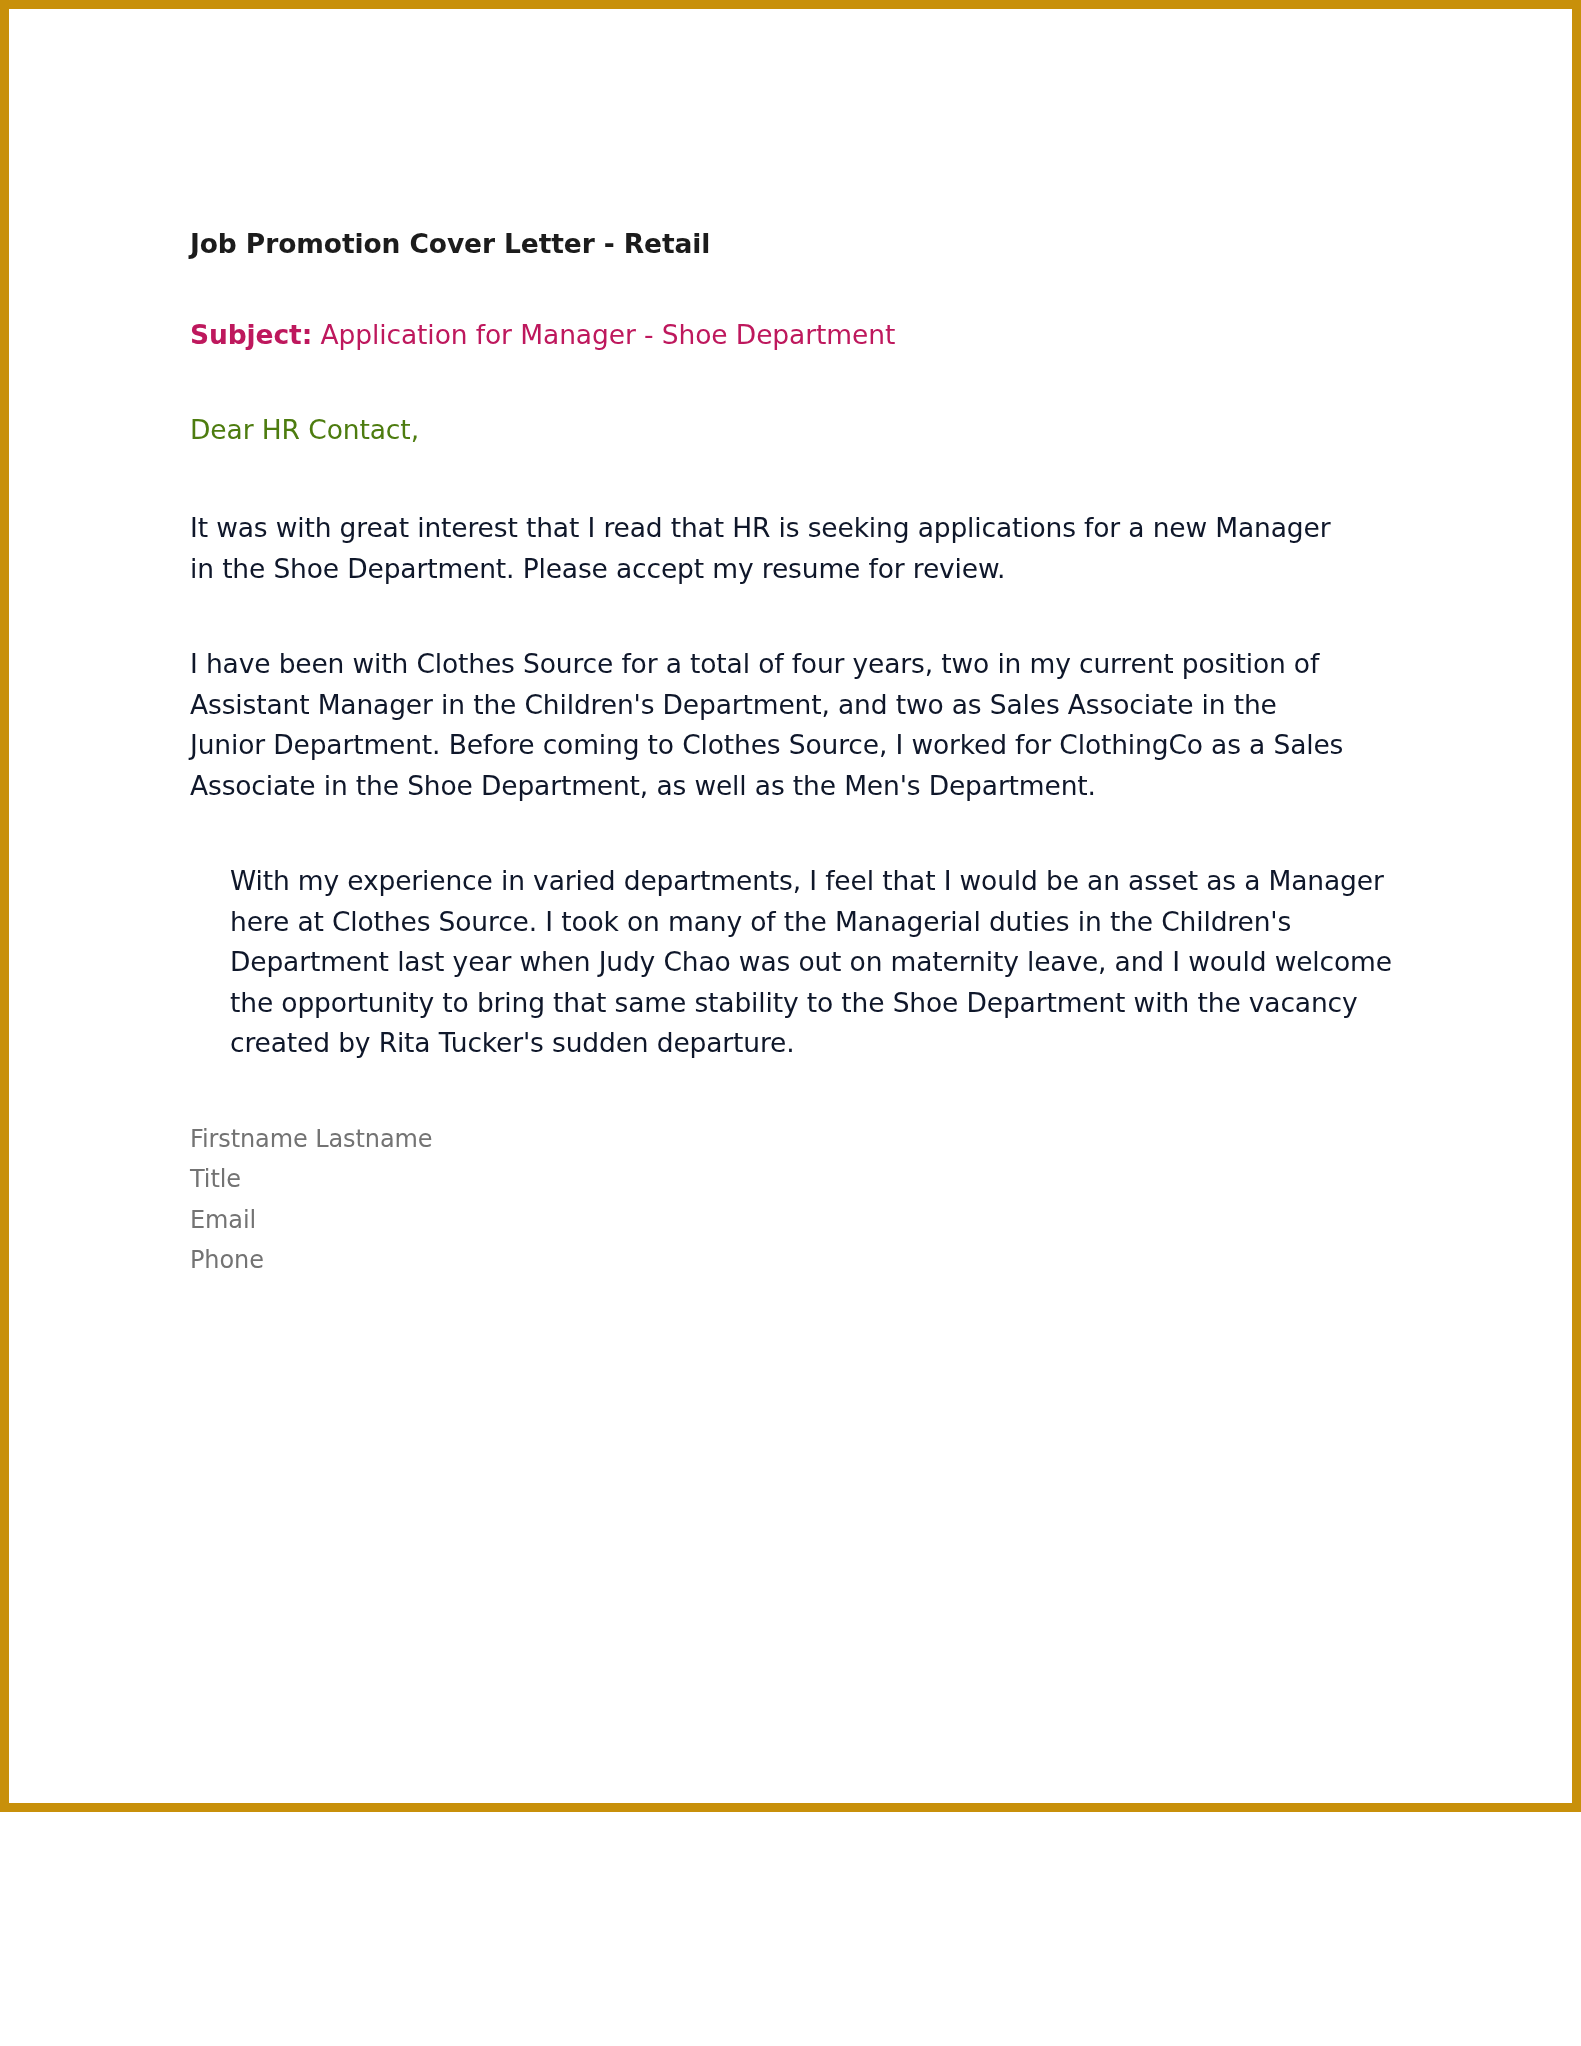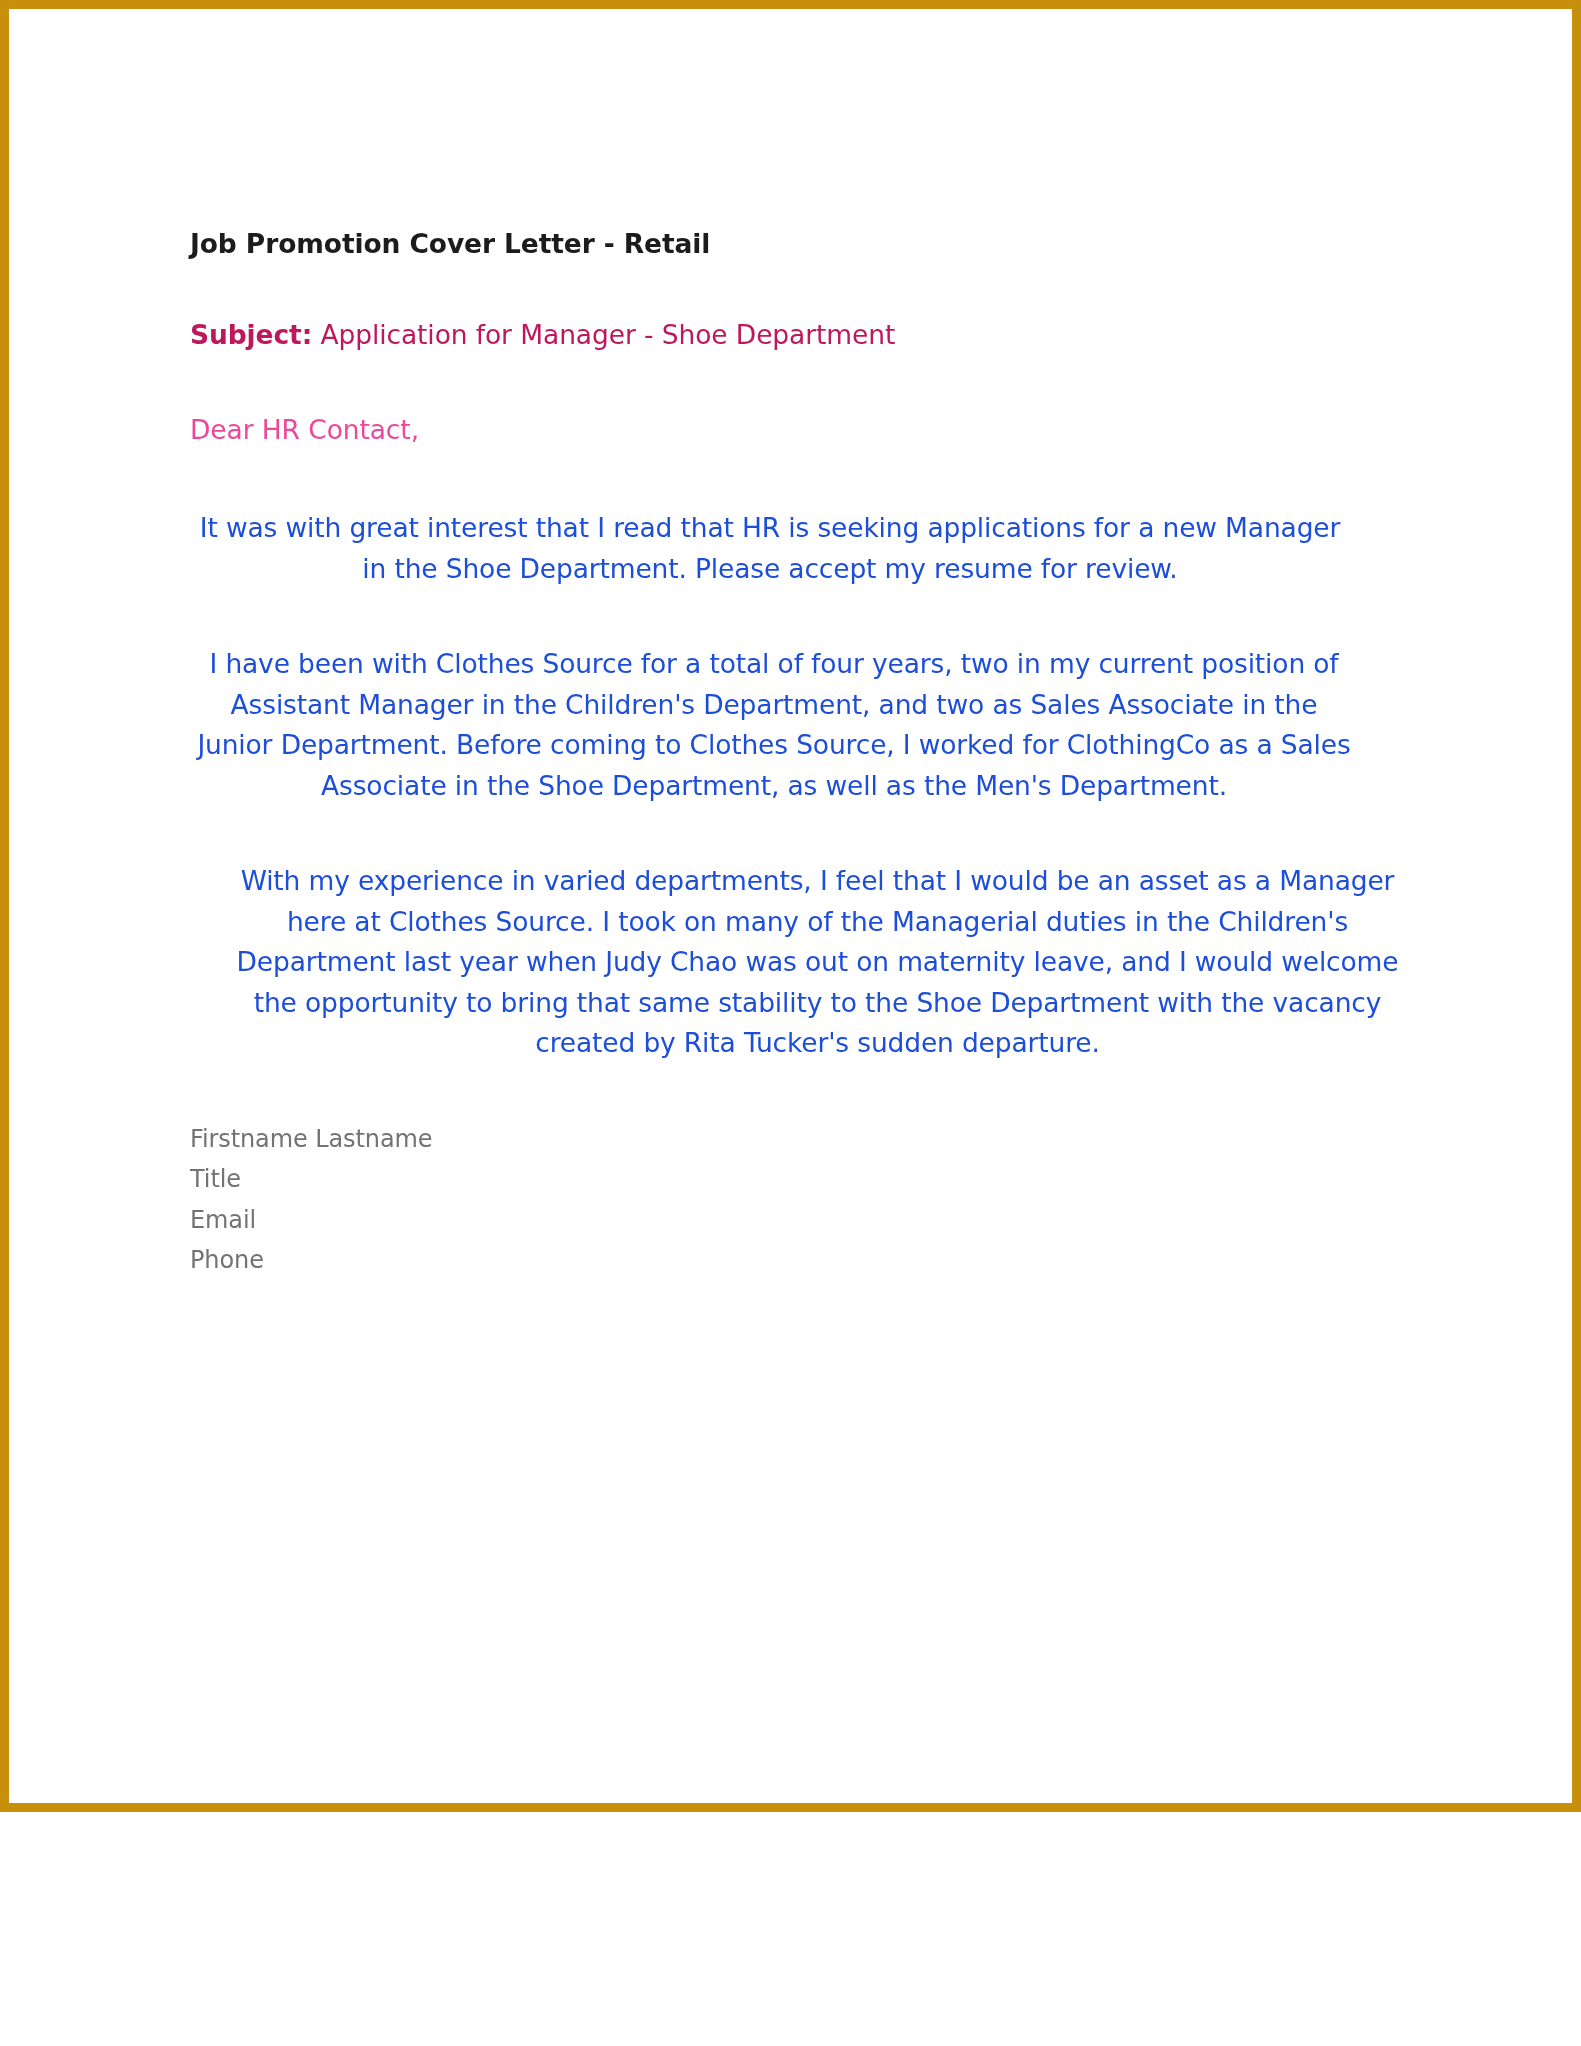--- a/index.html
+++ b/index.html
@@ -51,33 +51,33 @@
   }
   .subject-label {
     font-weight: 700;
   }
   .subject-value {
     font-weight: 400;
   }
 
   .salutation {
     font-size: 26.5px;
-    color: #ec4899;
+    color: #4d7c0f;
     line-height: 1.25;
     margin: 0 0 62px 0;
     letter-spacing: -0.1px;
   }
 
   .para {
     font-size: 26.5px;
-    color: #1d4ed8;
+    color: #0f172a;
     line-height: 40.5px;
     margin: 0 0 55px 0;
     letter-spacing: -0.15px;
-    text-align: center;
+    text-align: left;
   }
   .para.p-width-1 { width: 1160px; }
   .para.p-width-2 { width: 1168px; }
   .para.p-width-3 { width: 1175px; margin-left: 40px; }
   .para.p-width-4 { width: 1120px; }
 
   .closing {
     font-size: 26.5px;
     color: #1c1c1c;
     line-height: 1.25;

